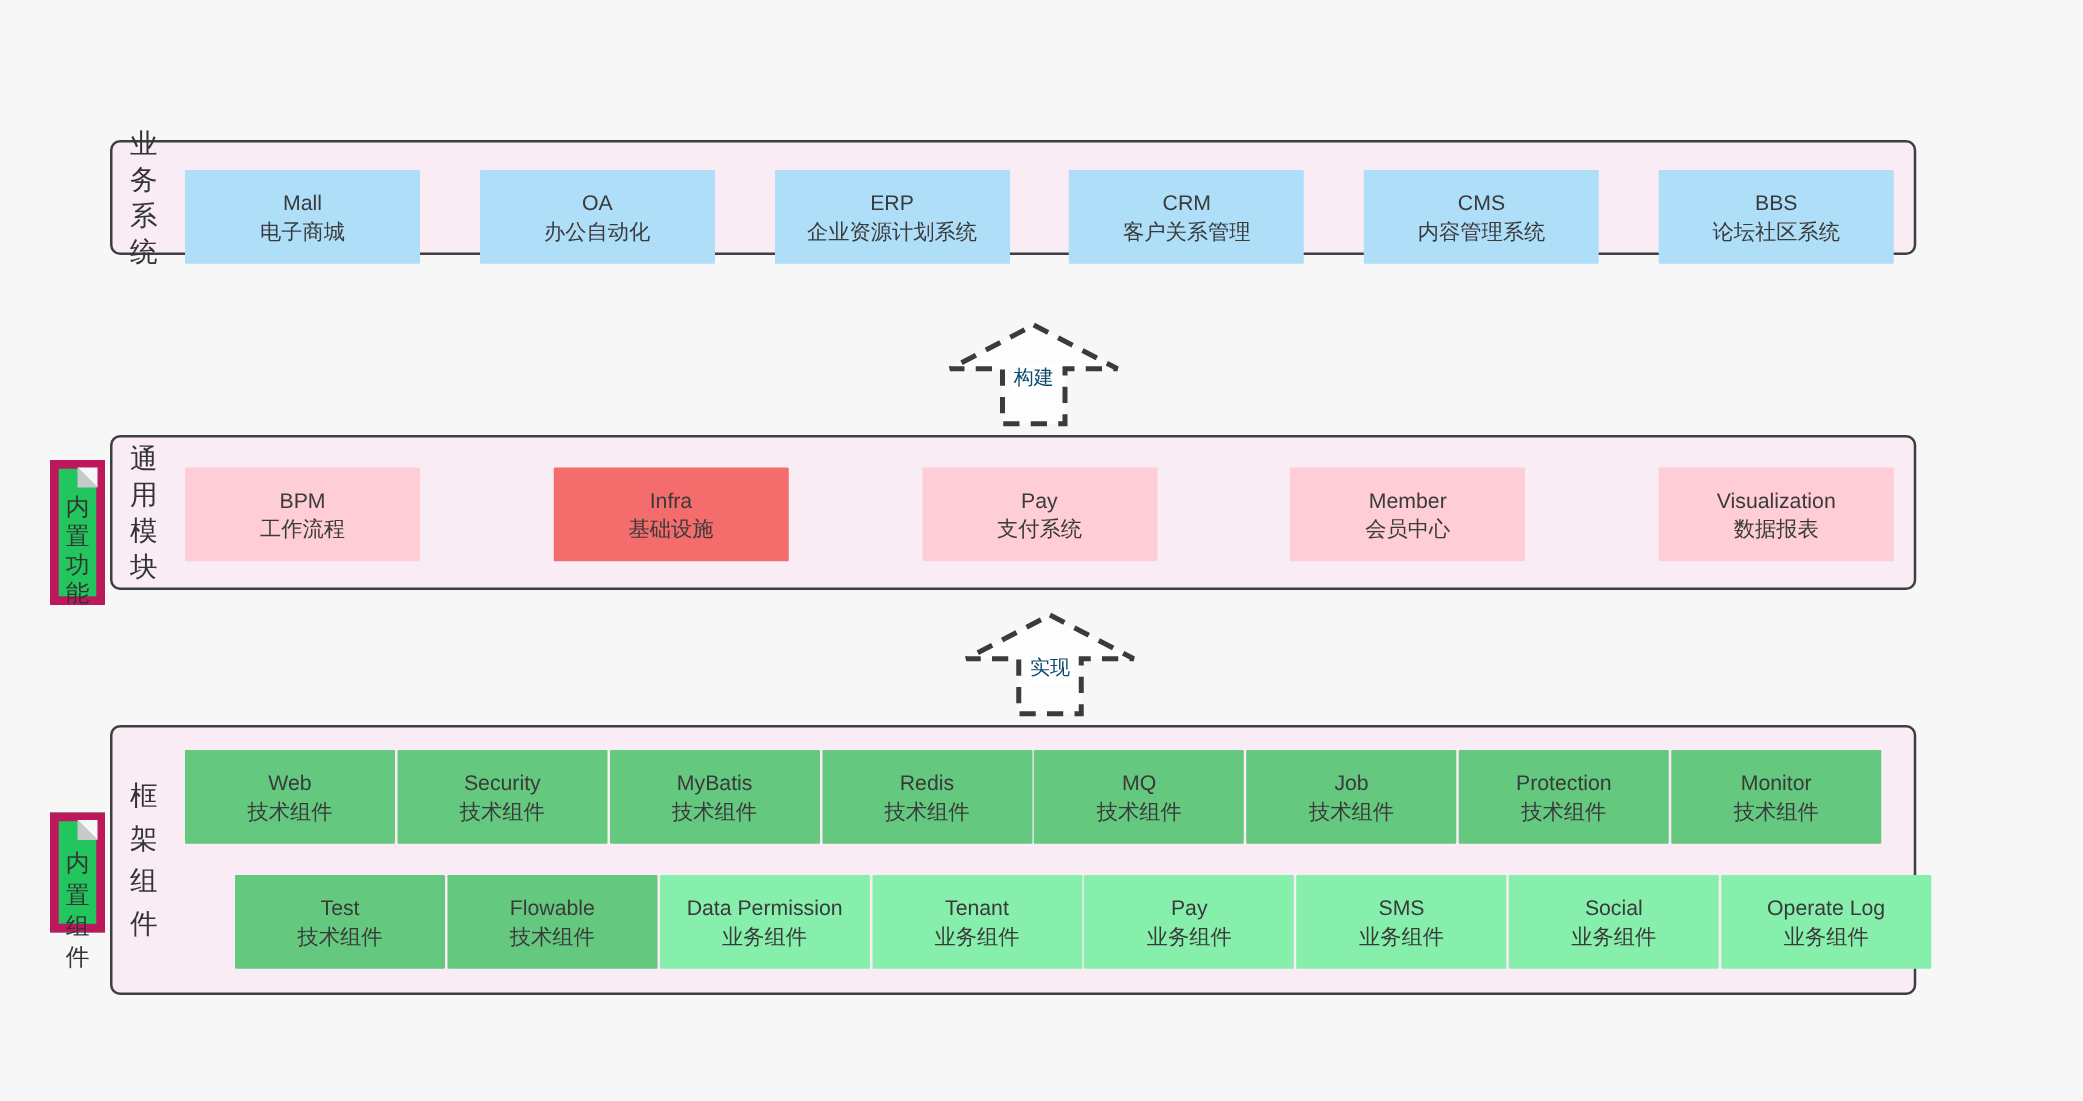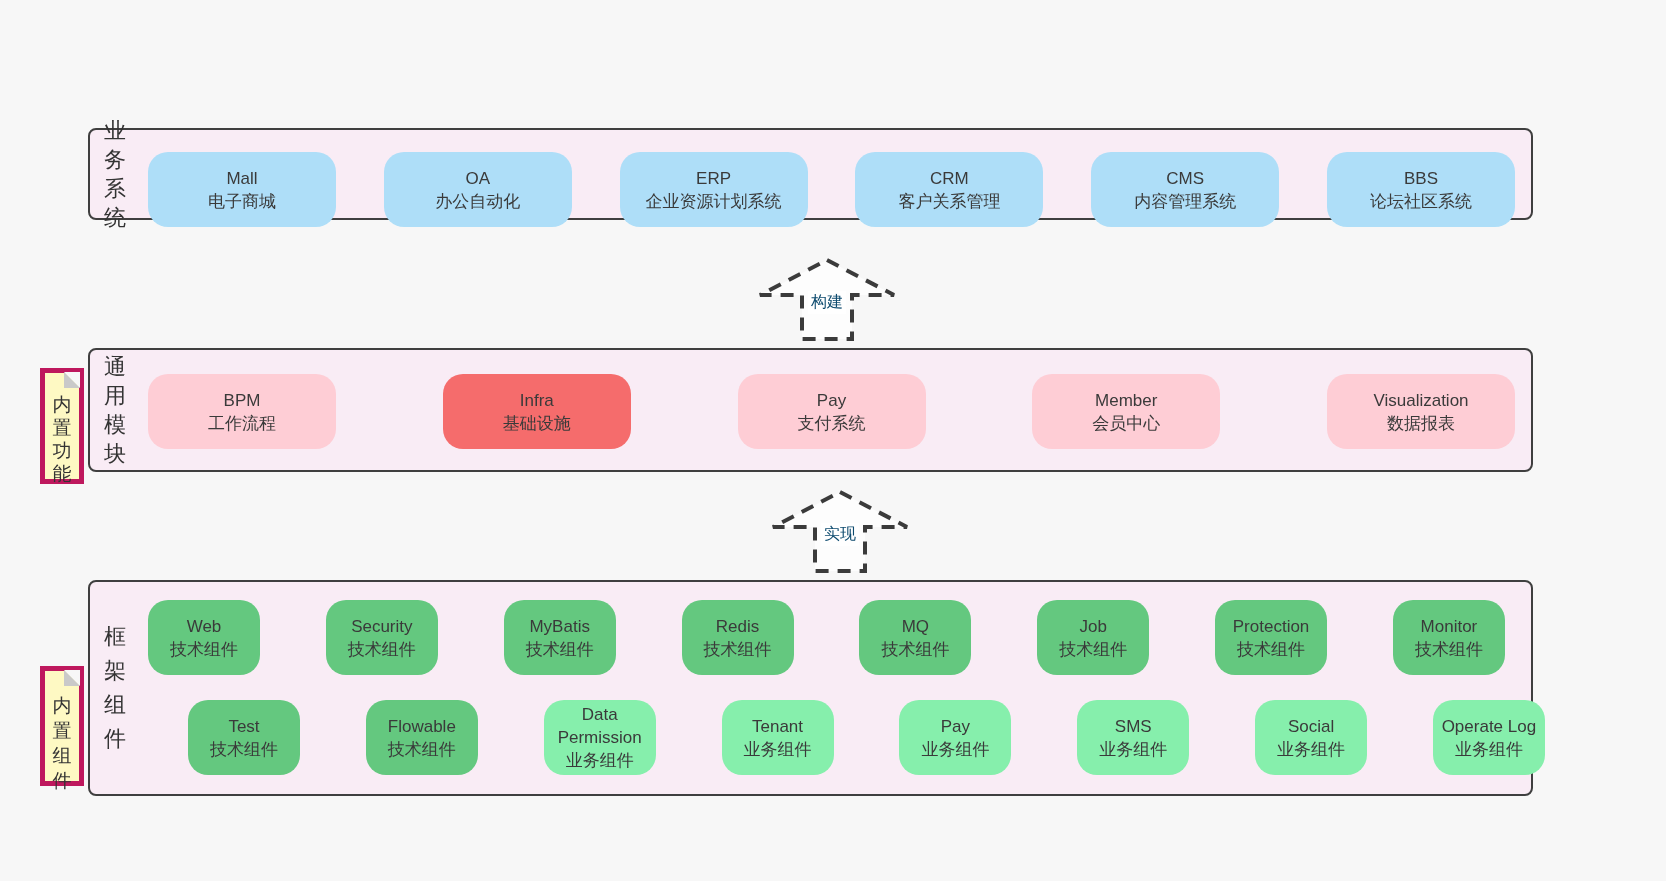--- a/index.html
+++ b/index.html
@@ -18,21 +18,21 @@
   
   .panel {
     position: absolute;
     left: 88px;
     width: 1445px;
     background: #f9ecf5;
     border: 2px solid #3f3f3f;
     border-radius: 8px;
     box-sizing: border-box;
   }
-  #band1 { top: 128px; height: 92px; }
+  #band1 { top: 112px; height: 92px; }
   #band2 { top: 348px; height: 124px; padding-left: 24px; }
   #band3 { top: 580px; height: 216px; }
 
   .vlabel {
     position: absolute;
     left: 11px;
     top: 50%;
     transform: translateY(-50%);
     width: 28px;
     font-size: 22px;
@@ -51,49 +51,49 @@
   }
   .row6 { width: 1367px; }
   .row8 { width: 1357px; }
   #band1 .row { top: 22px; }
   #band2 .row { top: 24px; }
   #band3 .row-1 { top: 18px; }
   #band3 .row-2 { top: 118px; padding-left: 40px; }
 
   .box {
     height: 75px;
-    border-radius: 20px;
+    border-radius: 1px;
     display: flex;
     flex-direction: column;
     align-items: center;
     justify-content: center;
-    text-align: center;
+    text-align: right;
     font-size: 17px;
     line-height: 23px;
     color: #3a3a3a;
   }
   .row6 .box { width: 188px; }
-  .row8 .box { width: 112px; }
+  .row8 .box { width: 168px; }
   .c-blue       { background: #aedef8; }
   .c-red        { background: #f56c6c; }
   .c-pink       { background: #fecdd5; }
   .c-green      { background: #64c87f; }
   .c-lightgreen { background: #86efac; }
 
   
   .note {
     position: absolute;
     left: 40px;
     width: 44px;
-    background: #fef9c3;
-    border: 5px solid #be185d;
+    background: #22c55e;
+    border: 7px solid #be185d;
     box-sizing: border-box;
   }
   #note2 { top: 368px; height: 116px; }
-  #note3 { top: 666px; height: 120px; }
+  #note3 { top: 650px; height: 96px; }
   .note-text {
     position: absolute;
     left: 50%;
     transform: translateX(-50%);
     top: 20px;
     width: 22px;
     font-size: 19px;
     line-height: 23px;
     text-align: center;
     word-break: break-all;

